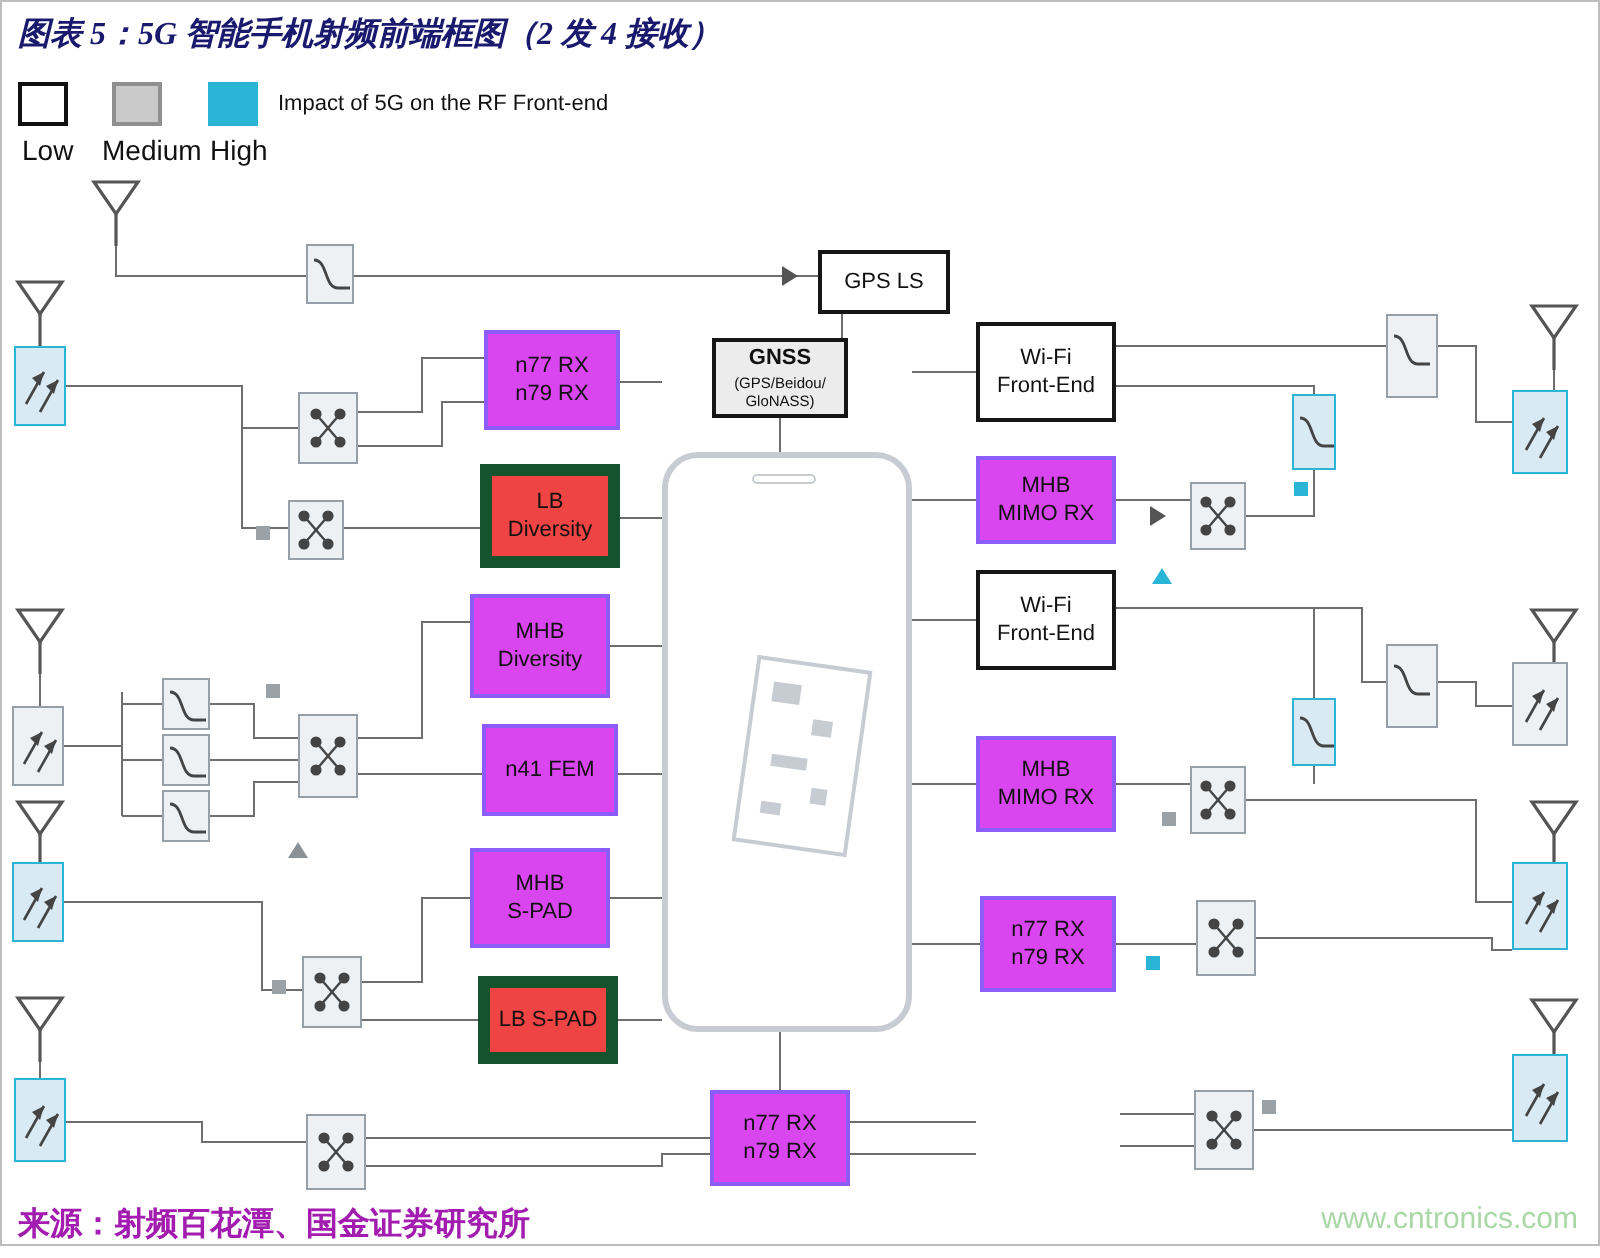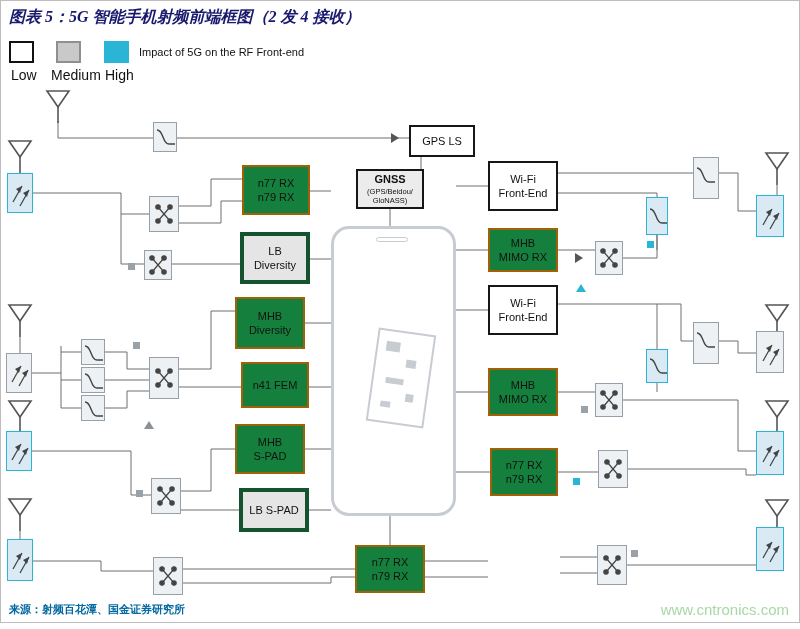--- a/index.html
+++ b/index.html
@@ -9,41 +9,41 @@
   .legend{position:absolute;left:8px;top:40px;width:360px;height:42px}
   .swatch{position:absolute;top:0;width:25px;height:22px}
   .swatch.low{left:0;border:2px solid #111;background:#fff}
   .swatch.medium{left:47px;border:2px solid #8f8f8f;background:#c9c9c9}
   .swatch.high{left:95px;border:2px solid #2ab5d6;background:#2ab5d6}
   .legend-label{position:absolute;top:26px;font-size:14px;color:#111}
   .l-low{left:2px}.l-med{left:42px}.l-high{left:96px}
   .legend-caption{position:absolute;left:130px;top:5px;font-size:11px;color:#111;white-space:nowrap}
   .block{position:absolute;z-index:4;display:flex;flex-direction:column;align-items:center;justify-content:center;text-align:center;font-size:11px;line-height:1.3;color:#111;background:#fff}
   .block.low{border:2px solid #161616}
-  .block.medium{border:4px solid #14532d;background:#e5e5e5}
-  .block.high{border:2px solid #a16207;background:#15803d}
+  .block.medium{border:6px solid #14532d;background:#ef4444}
+  .block.high{border:2px solid #8b5cf6;background:#d946ef}
   .block.fill-gray{background:#ececec}
   .b-main{font-weight:bold}
   .b-sub{font-size:7.5px;line-height:1.25}
   .comp{position:absolute;z-index:4;display:flex;align-items:center;justify-content:center;background:#fff}
   .comp.medium{border:1.5px solid #97a0a8;background:#eef1f4}
   .comp.high{border:1.5px solid #2ab5d6;background:#daeaf4}
   .antenna{position:absolute;z-index:3}
   .wires{position:absolute;left:0;top:0;z-index:2}
   .phone{position:absolute;left:330px;top:225px;width:125px;height:290px;border:3px solid #c7ccd2;border-radius:18px;z-index:1;background:#fff}
   .phone-speaker{position:absolute;left:42px;top:8px;width:32px;height:5px;border:1px solid #c7ccd2;border-radius:3px}
   .pcb{position:absolute;left:38px;top:102px;width:58px;height:94px;border:2px solid #c7ccd2;transform:rotate(8deg)}
   .pcb i{position:absolute;background:#c7ccd2}
   .marker{position:absolute;z-index:5}
   .mk-sq{width:7px;height:7px;background:#9aa2a8}
   .mk-sq.cyan{background:#2ab5d6}
   .mk-tri-up{width:0;height:0;border-left:5px solid transparent;border-right:5px solid transparent;border-bottom:8px solid #8a9298}
   .mk-tri-up.cyan{border-bottom-color:#2ab5d6}
   .mk-tri-right{width:0;height:0;border-top:5px solid transparent;border-bottom:5px solid transparent;border-left:8px solid #555}
-  .footer-source{position:absolute;left:8px;top:601px;font-family:"Liberation Serif",serif;font-weight:bold;font-size:11px;color:#0369a1;white-space:nowrap}
+  .footer-source{position:absolute;left:8px;top:601px;font-family:"Liberation Serif",serif;font-weight:bold;font-size:16px;color:#a21caf;white-space:nowrap}
   .watermark{position:absolute;right:10px;top:600px;font-size:15px;color:#a9d8a6;white-space:nowrap}
 </style>
 </head>
 <body>
 
 <div class="page">
 
   <svg width="0" height="0" style="position:absolute">
     <defs>
       <g id="g-switch" stroke="#444" fill="#444" stroke-width="1.2">

